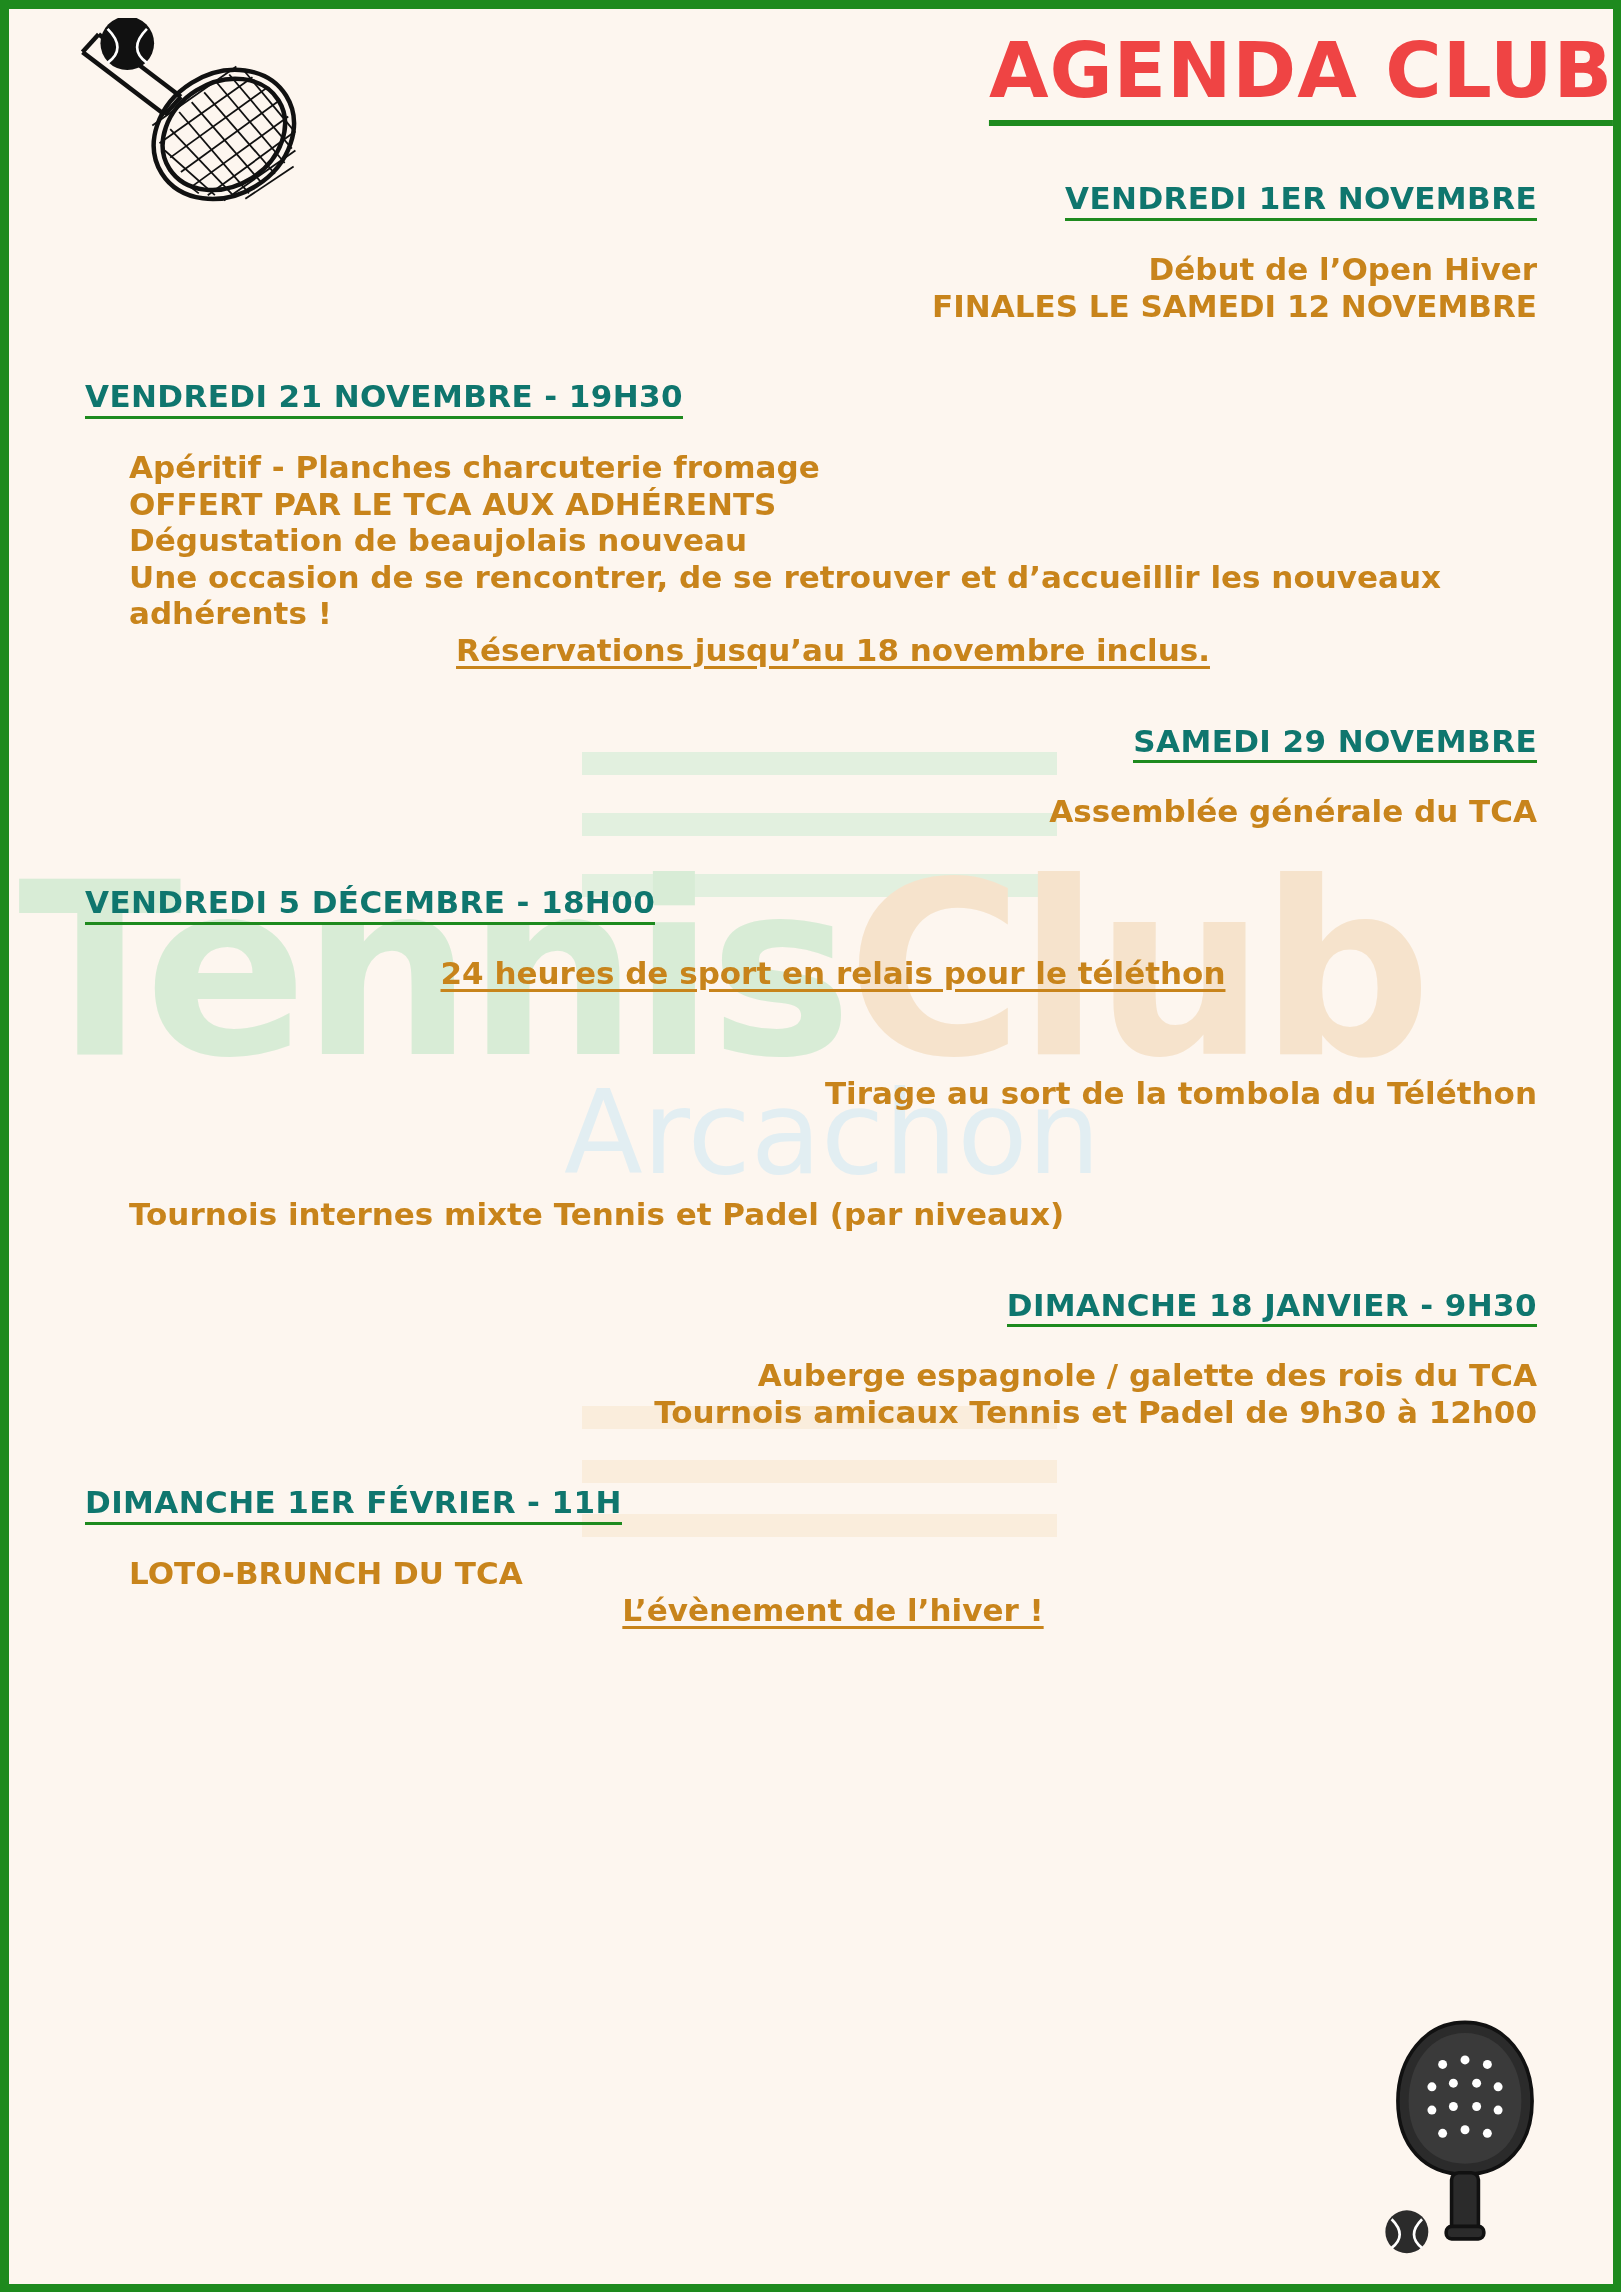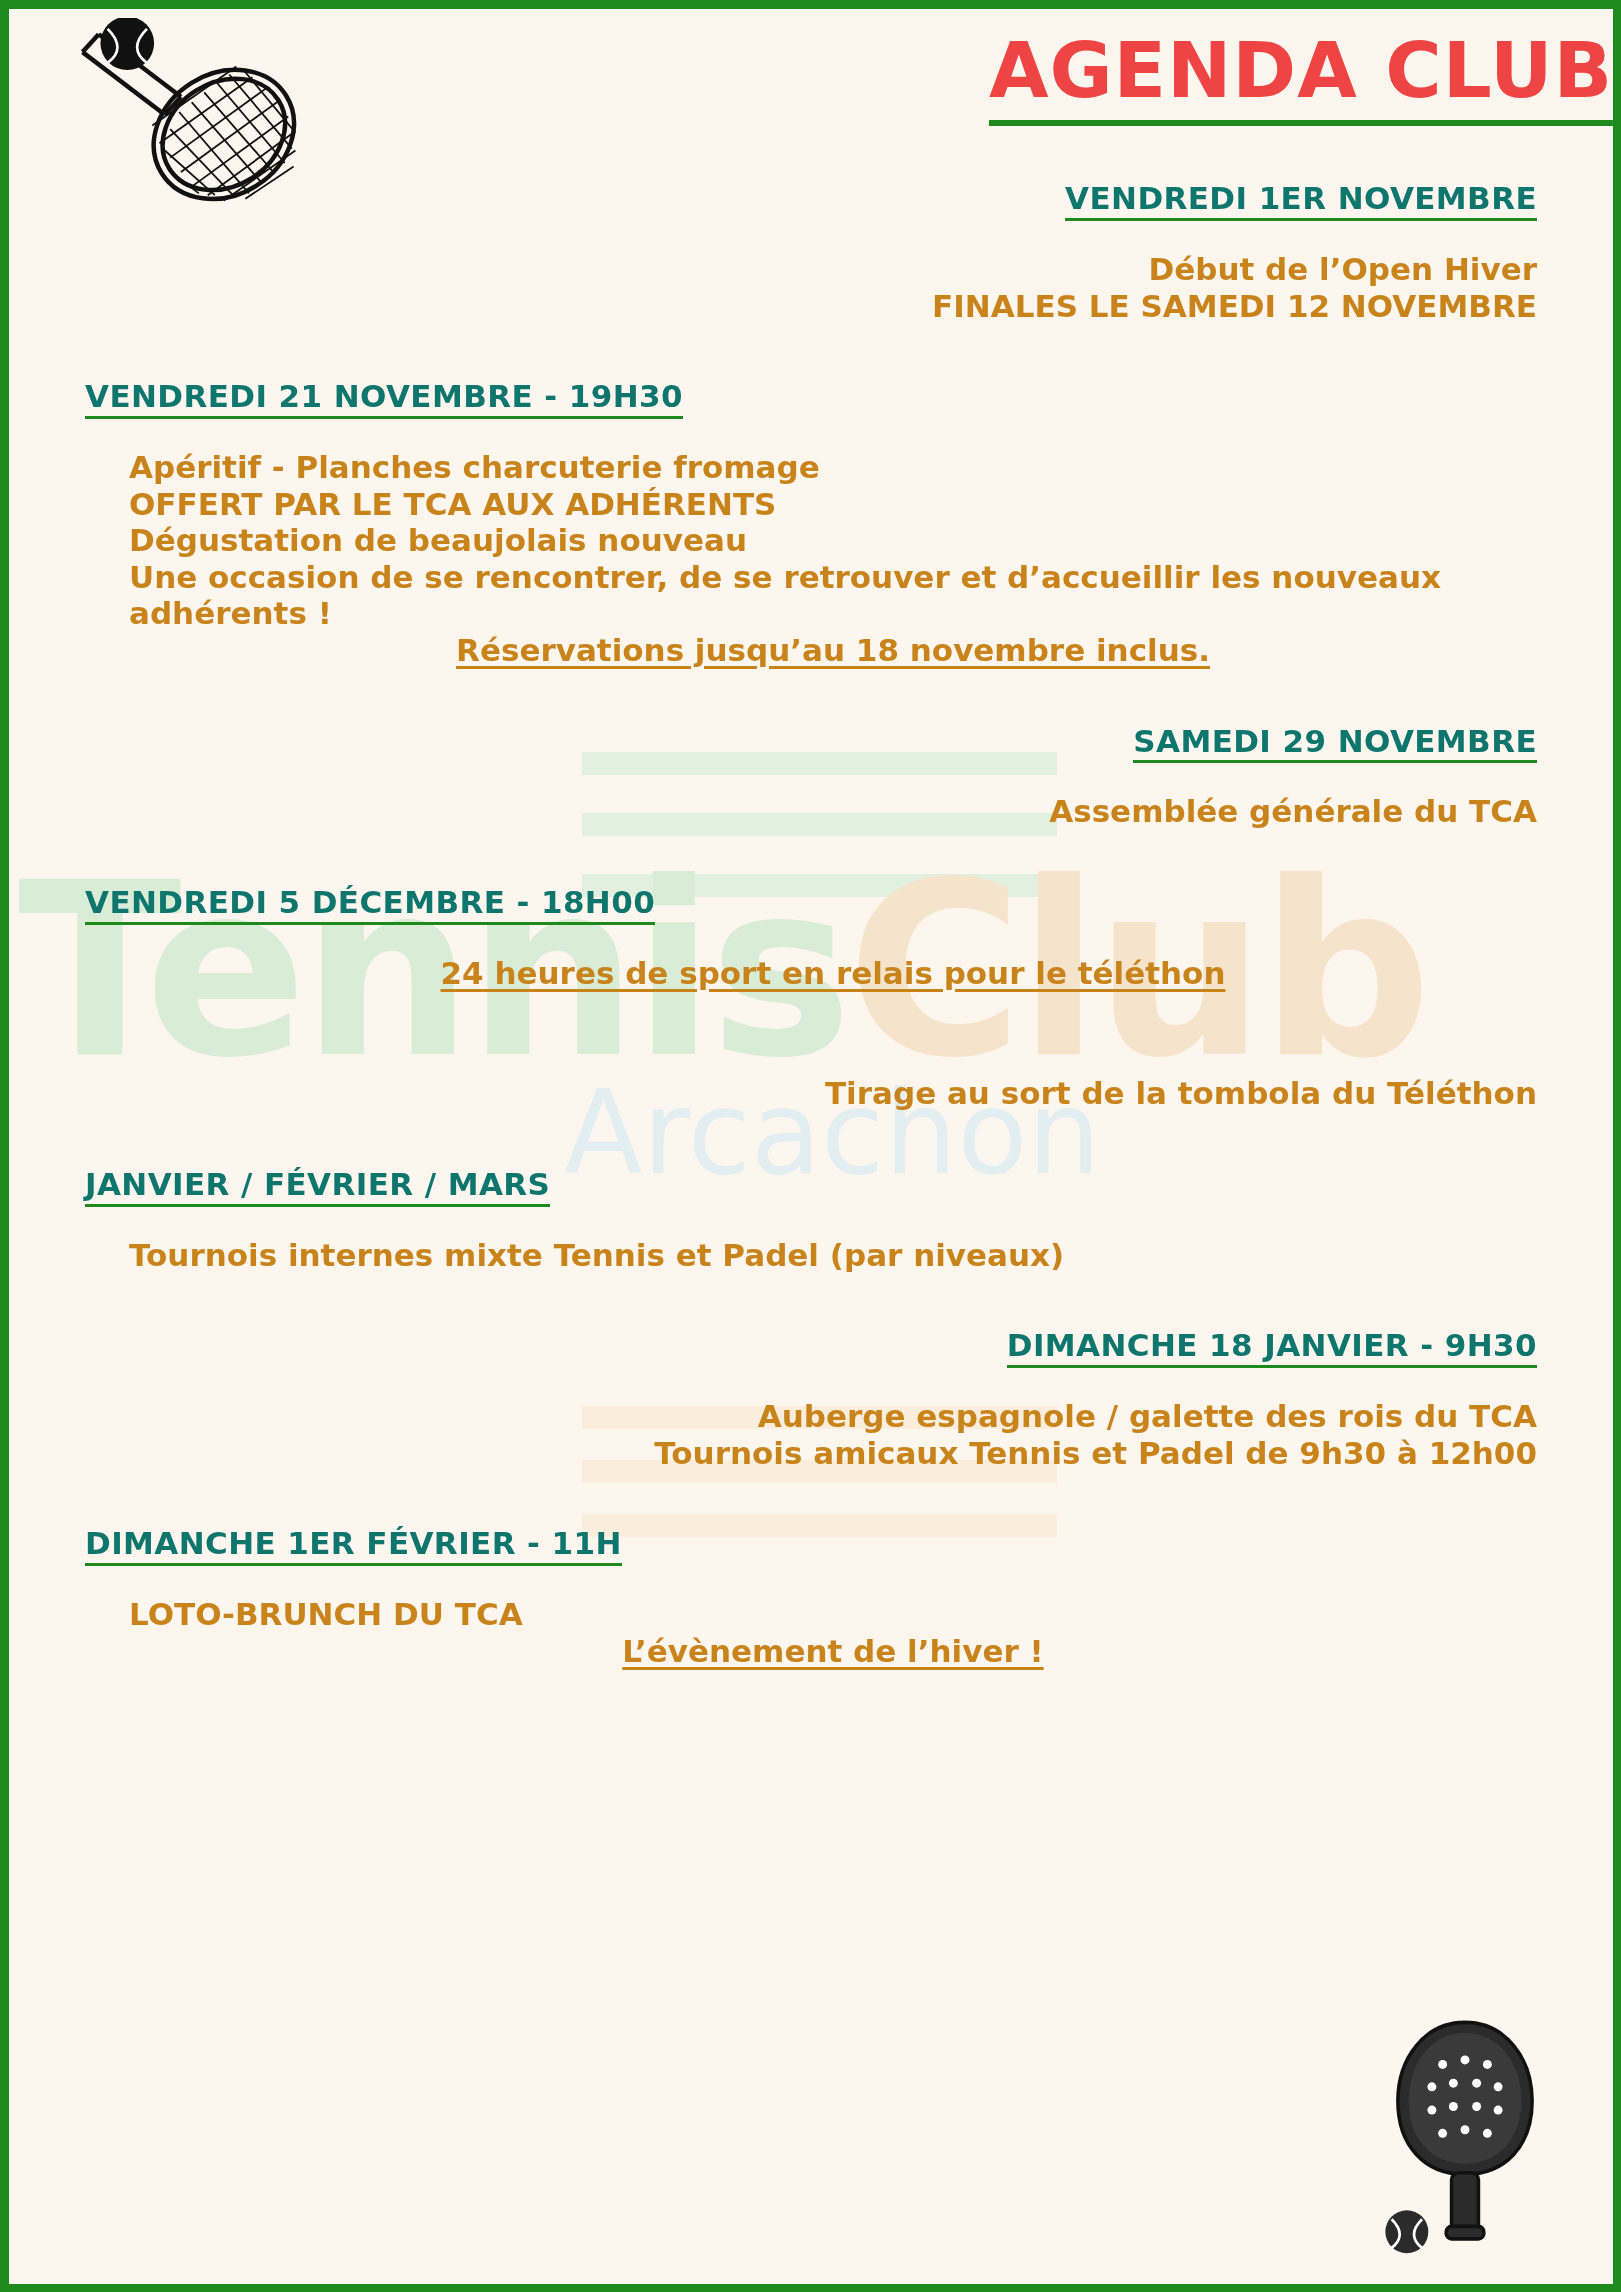--- a/index.html
+++ b/index.html
@@ -280,21 +280,20 @@
     <div class="block right">
       <div class="sp-a"></div>
       <div class="ev-lines">
         <span class="ev-line">Tirage au sort de la tombola du Téléthon</span>
       </div>
     </div>
 
     <div class="sp-b"></div>
 
     <div class="block left">
-      <div class="ev-head">JANVIER / FÉVRIER / MARS</div>
       <div class="sp-a"></div>
       <div class="ev-lines">
         <span class="ev-line">Tournois internes mixte Tennis et Padel (par niveaux)</span>
       </div>
     </div>
 
     <div class="sp-b"></div>
 
     <div class="block right">
       <div class="ev-head">DIMANCHE 18 JANVIER - 9H30</div>

